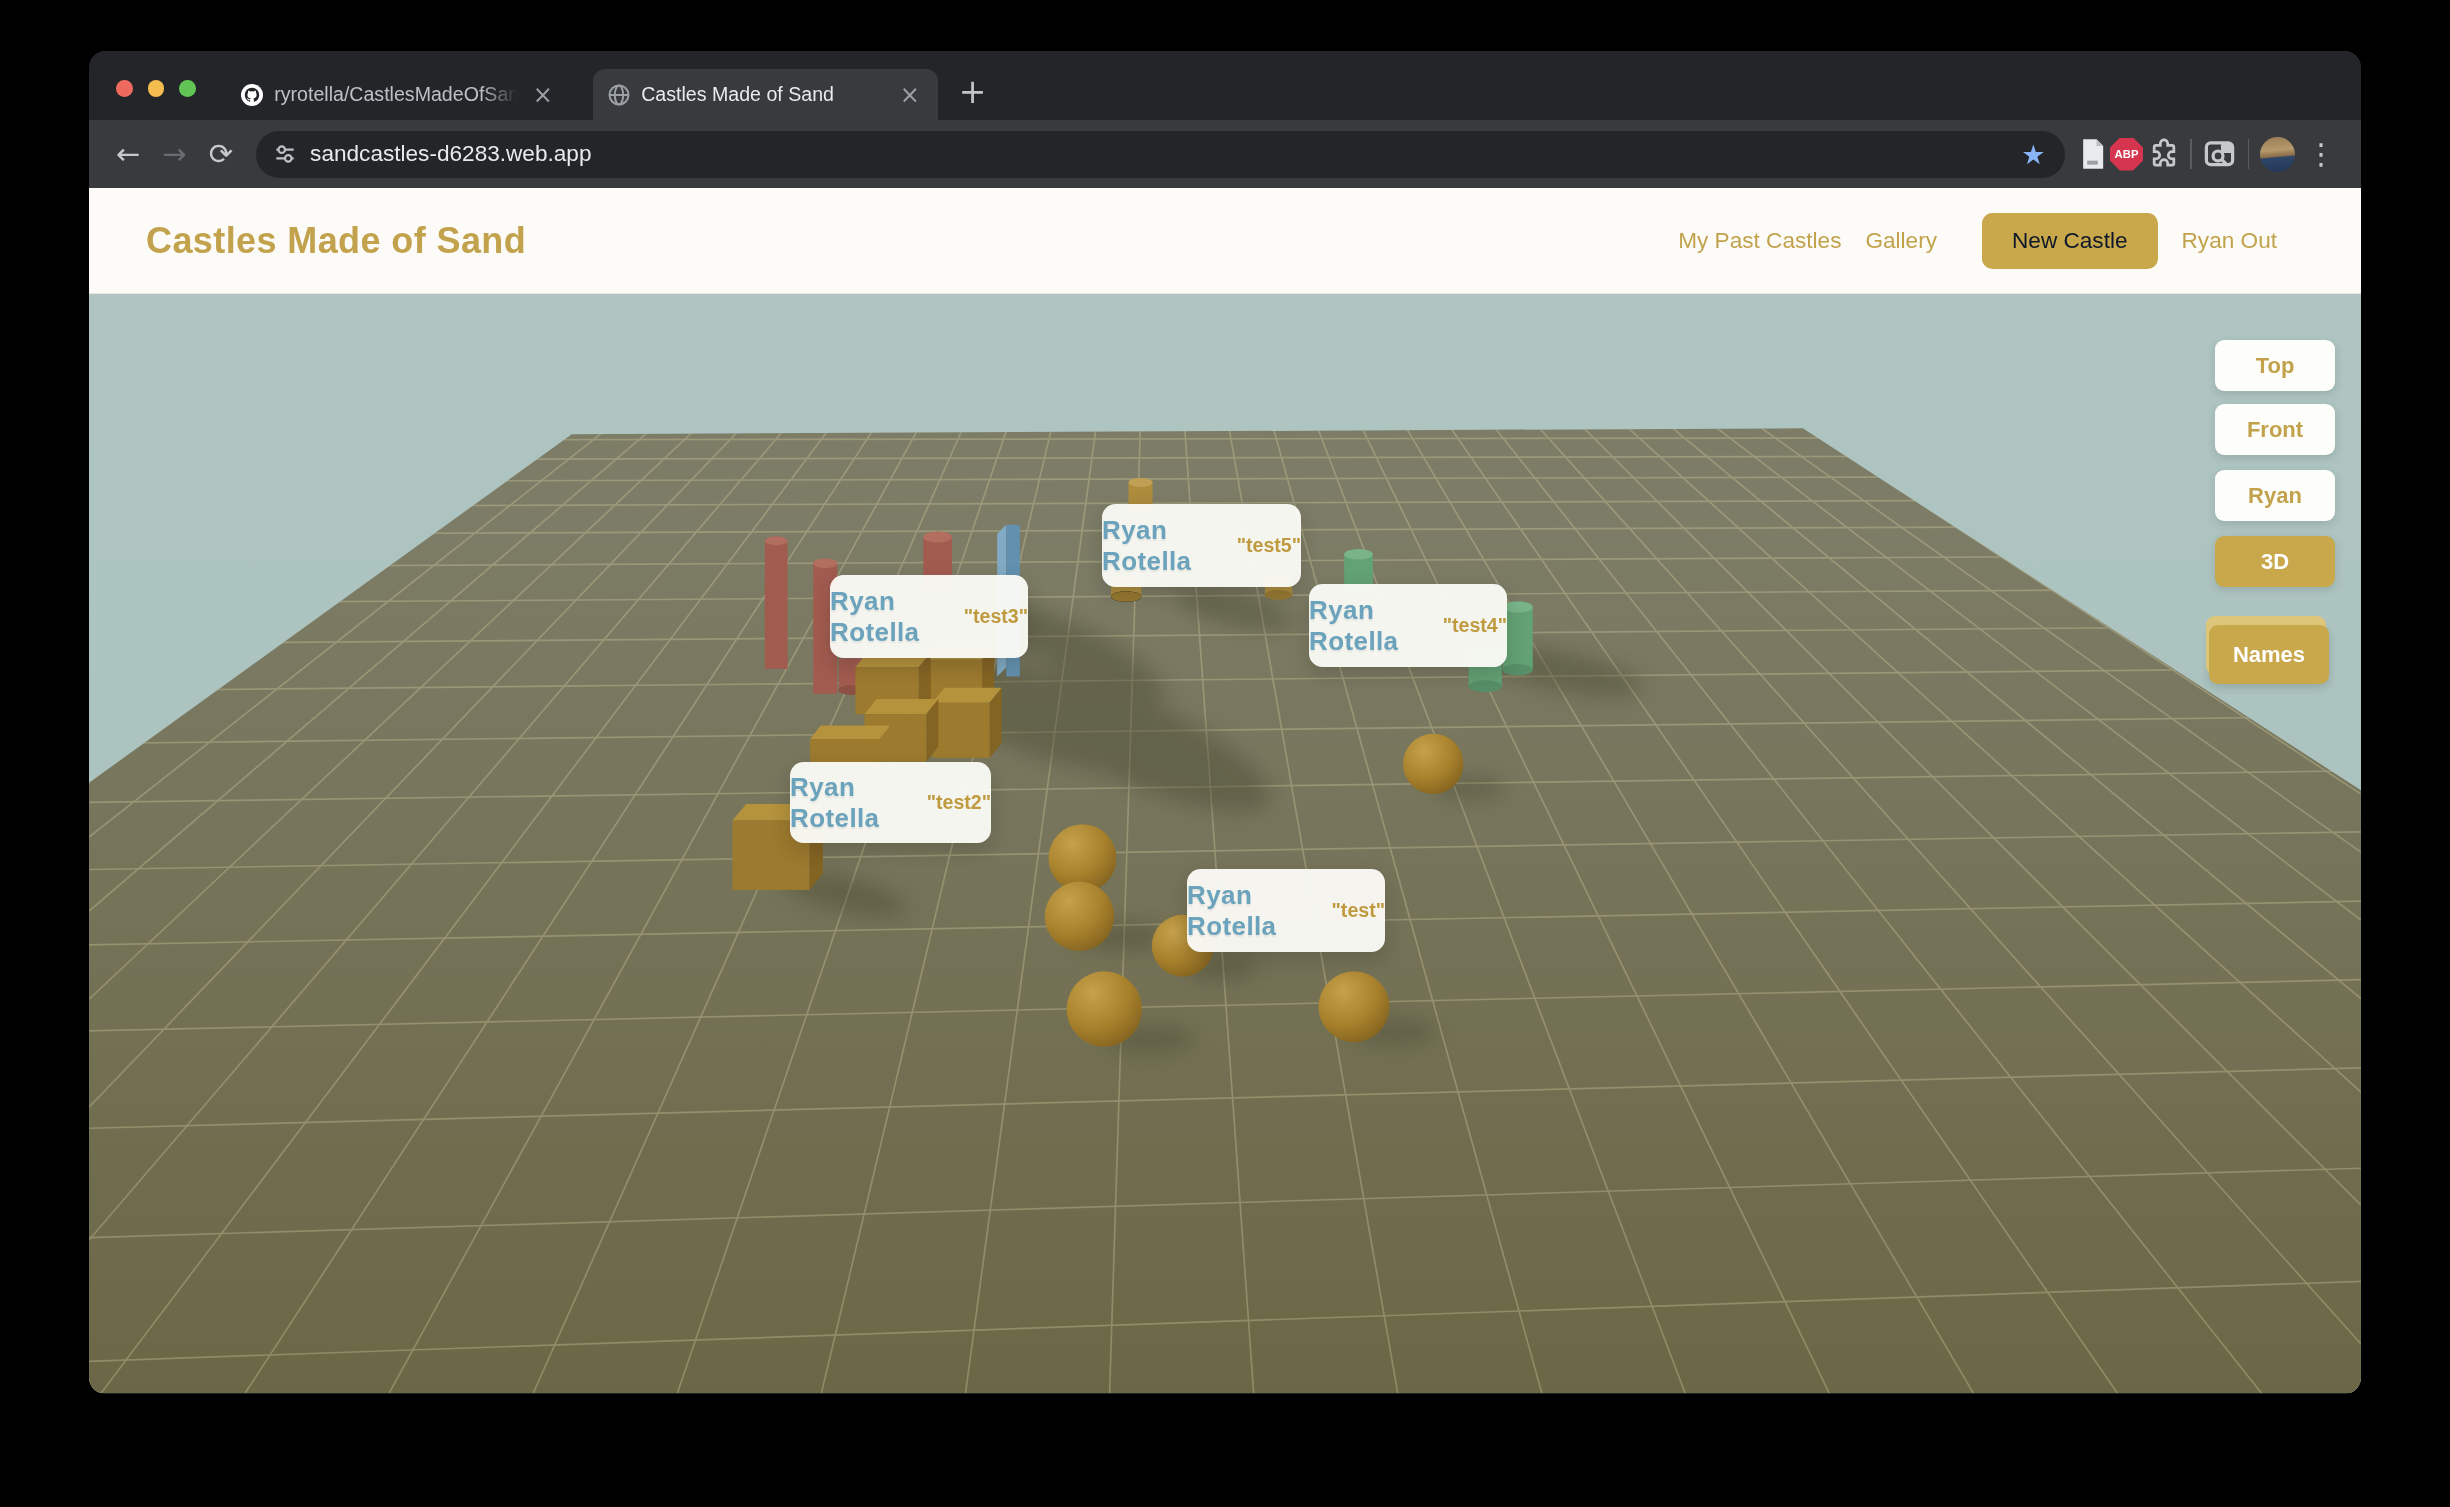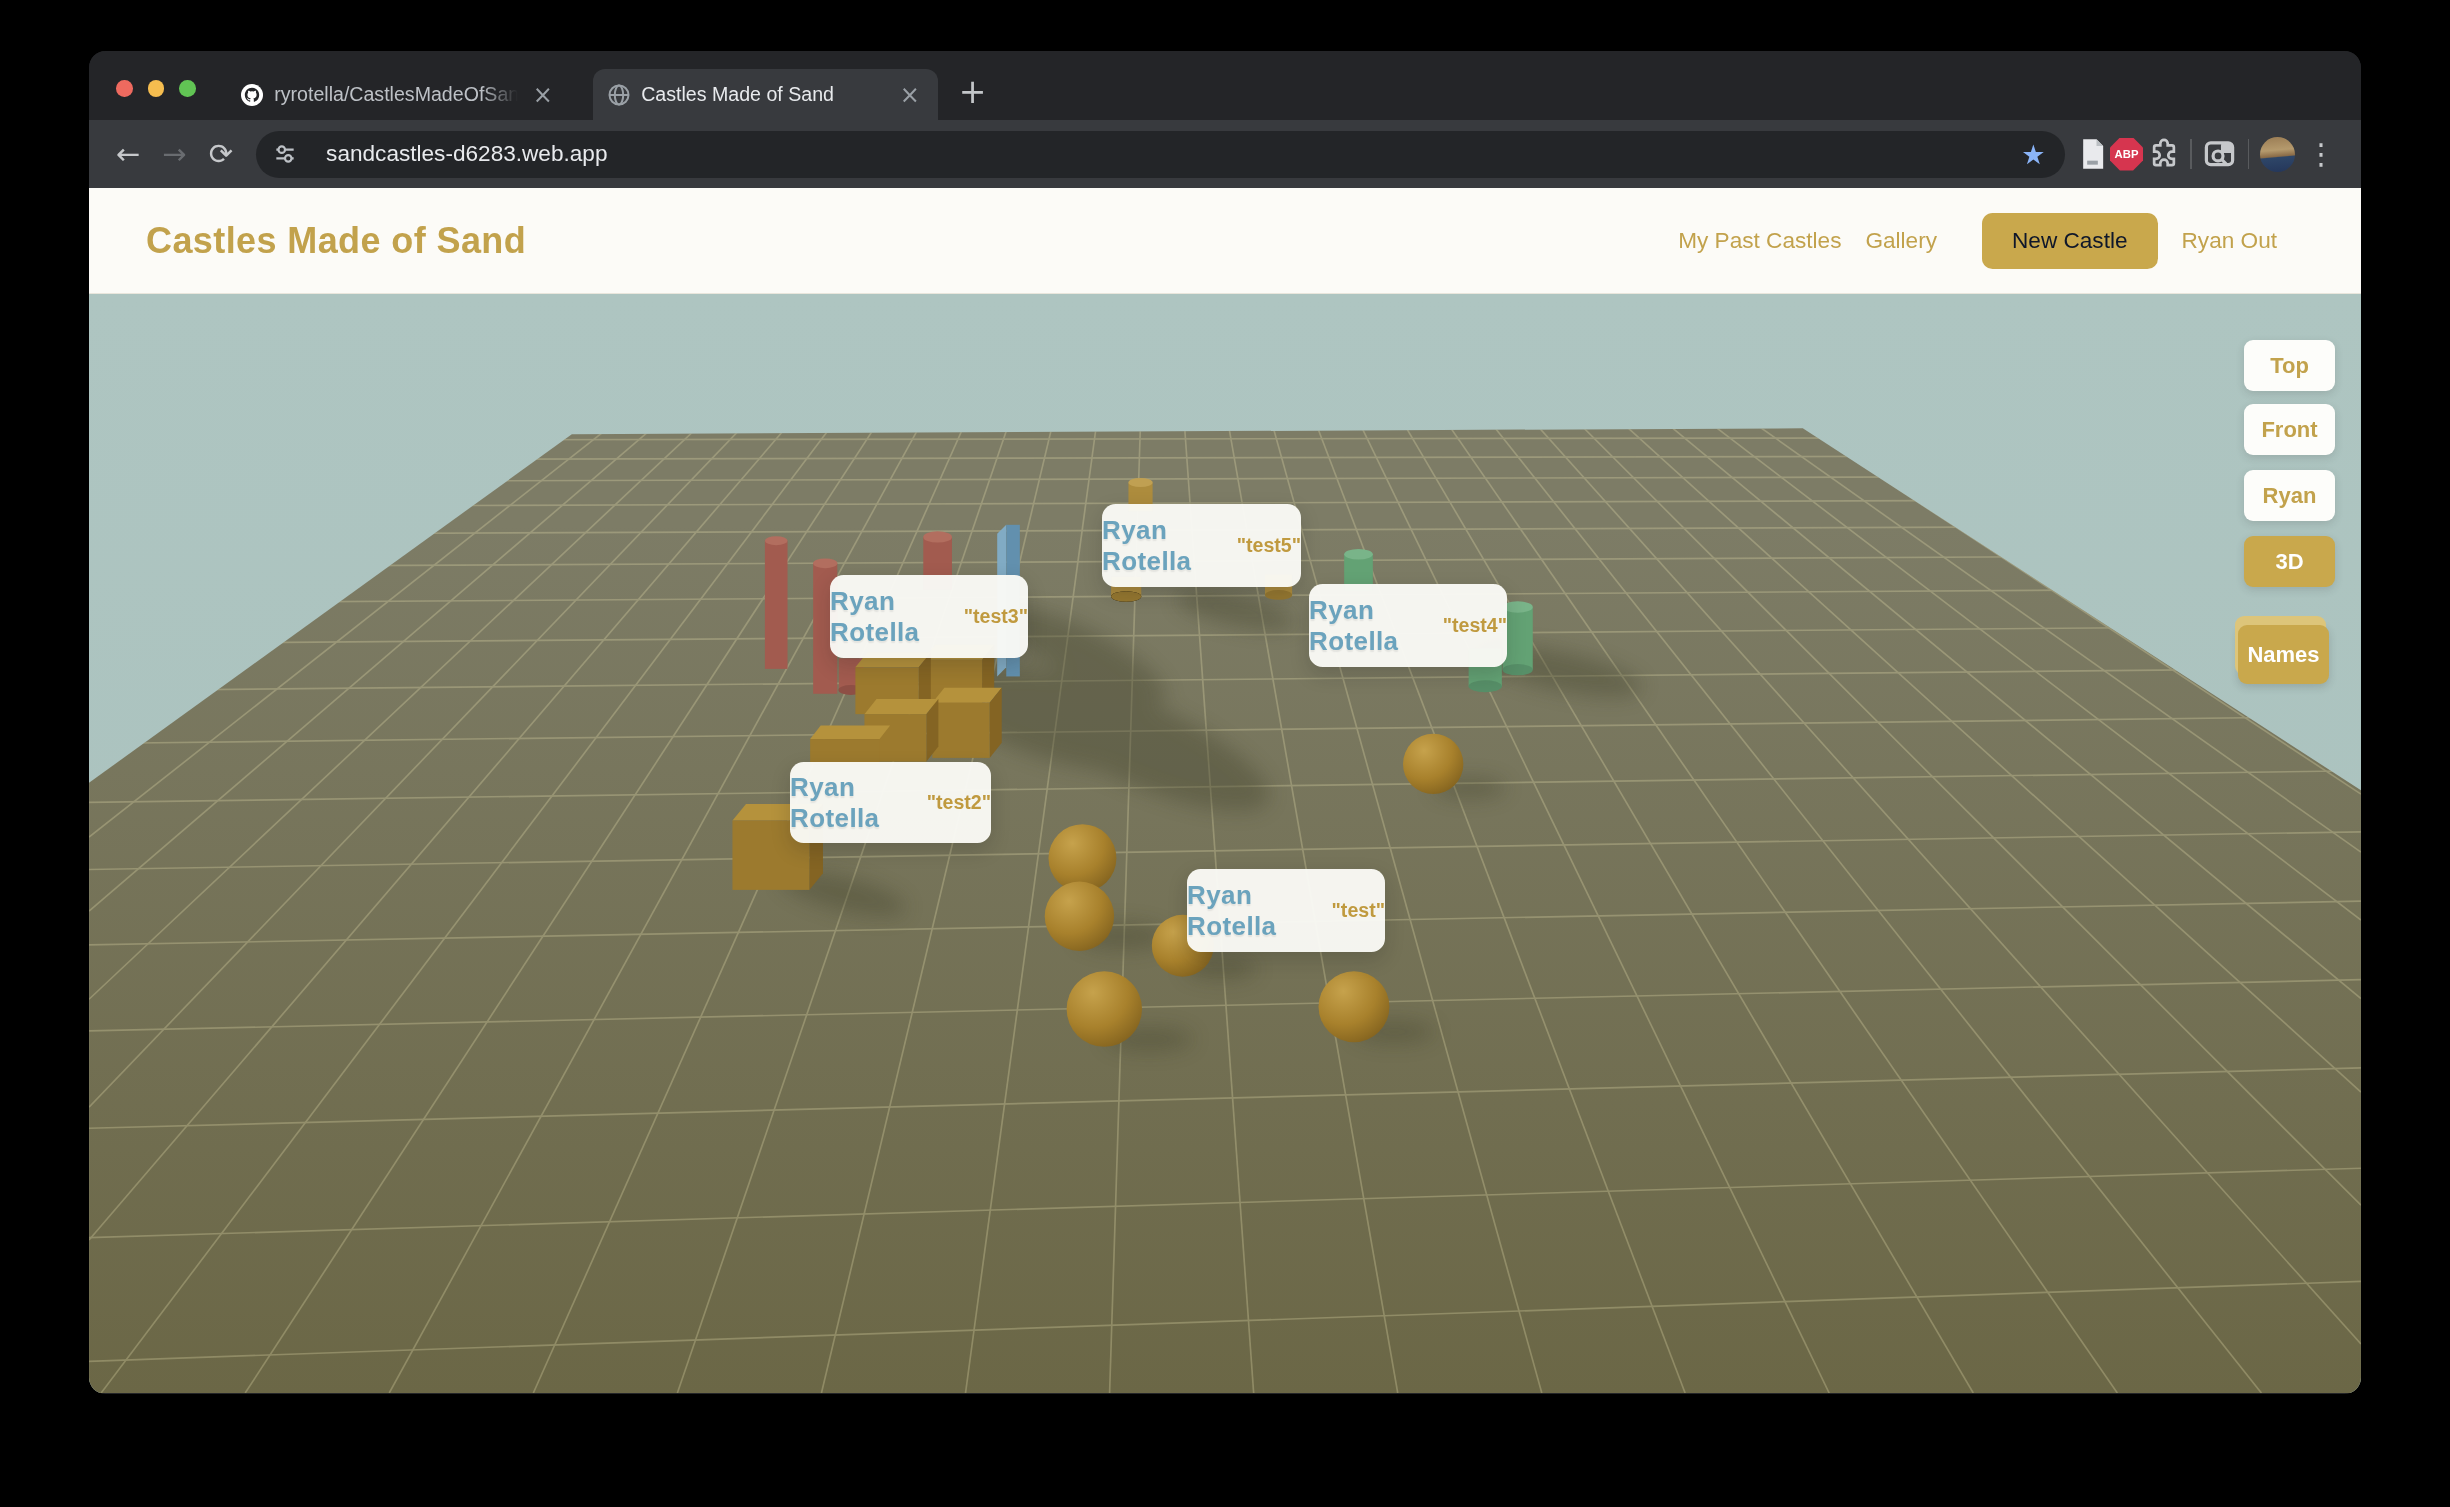--- a/index.html
+++ b/index.html
@@ -27,21 +27,21 @@
   .newtab { position:absolute; left:864px; bottom:7.5px; width:39px; height:39px; color:#c3c6c9;
             font-size:33px; line-height:36px; text-align:center; border-radius:50%; }
 
   
   .toolbar { height:68px; background:var(--chrome); display:flex; align-items:center;
              padding:0 18px; gap:4.5px; }
   .navbtn { width:42px; height:42px; border-radius:50%; color:#c6c8cb; font-size:29px;
             display:flex; align-items:center; justify-content:center; }
   .navbtn.disabled { color:#696c70; }
   .omnibox { flex:1; height:47px; margin:0 9px; background:var(--pill); border-radius:23.4px;
-             display:flex; align-items:center; padding:0 16.6px; gap:28px; min-width:0; }
+             display:flex; align-items:center; padding:0 16.6px; gap:12px; min-width:0; }
   .omnibox .url { color:#e8eaed; font-size:22.6px; flex:1; white-space:nowrap; overflow:hidden; }
   .omnibox .star { color:#8ab4f8; font-size:27px; padding-right:3px; }
   .ticon { display:flex; align-items:center; justify-content:center; }
   .abp { width:33px; height:33px; background:#d6354f; color:#fff; font-size:11.3px; font-weight:bold;
          display:flex; align-items:center; justify-content:center;
          clip-path:polygon(30% 0,70% 0,100% 30%,100% 70%,70% 100%,30% 100%,0 70%,0 30%); }
   .tsep { width:1.5px; height:30px; background:#595b5e; margin:0 6px; }
   .avatar { width:35px; height:35px; border-radius:50%;
             background:linear-gradient(175deg,#9a7c54 0%, #b59a6d 38%, #8a6b47 55%, #2e4668 58%, #24365a 100%); }
   .kebab { color:#c6c8cb; font-size:29px; padding:0 7.5px; }
@@ -59,21 +59,21 @@
   .canvas { position:relative; height:1099px; background:linear-gradient(var(--sky), #a9c1bd); overflow:hidden; }
   .scene { position:absolute; inset:0; }
 
   .castle-label { position:absolute; background:rgba(250,250,246,0.96); border-radius:13.6px;
                   box-shadow:0 7.5px 19.6px rgba(30,30,30,0.18); display:flex; flex-direction:row;
                   align-items:center; justify-content:center; gap:4.5px; }
   .cl-name { color:var(--name-blue); font-size:26px; font-weight:bold; letter-spacing:0.4px;
              text-shadow:0 1.5px 1.5px rgba(0,0,0,0.08); }
   .cl-sub { color:var(--sub-gold); font-size:19.6px; font-weight:bold; }
 
-  .vbtn { position:absolute; right:26px; width:91px; height:51px; border:none; border-radius:9px;
+  .vbtn { position:absolute; right:26px; width:120px; height:51px; border:none; border-radius:9px;
           background:#fdfdfa; color:var(--gold); font-size:22px; font-weight:bold; font-family:inherit;
           box-shadow:0 3px 9px rgba(40,40,40,0.15); cursor:pointer; }
   .vbtn.gold { background:var(--gold-btn); color:#fff; }
   .vbtn.names { right:32px; height:59px; box-shadow:-3px -9px 0 0 var(--gold-light), 0 3px 9px rgba(40,40,40,0.18); }
 </style>
 </head>
 <body>
 
 <div class="window">
 

